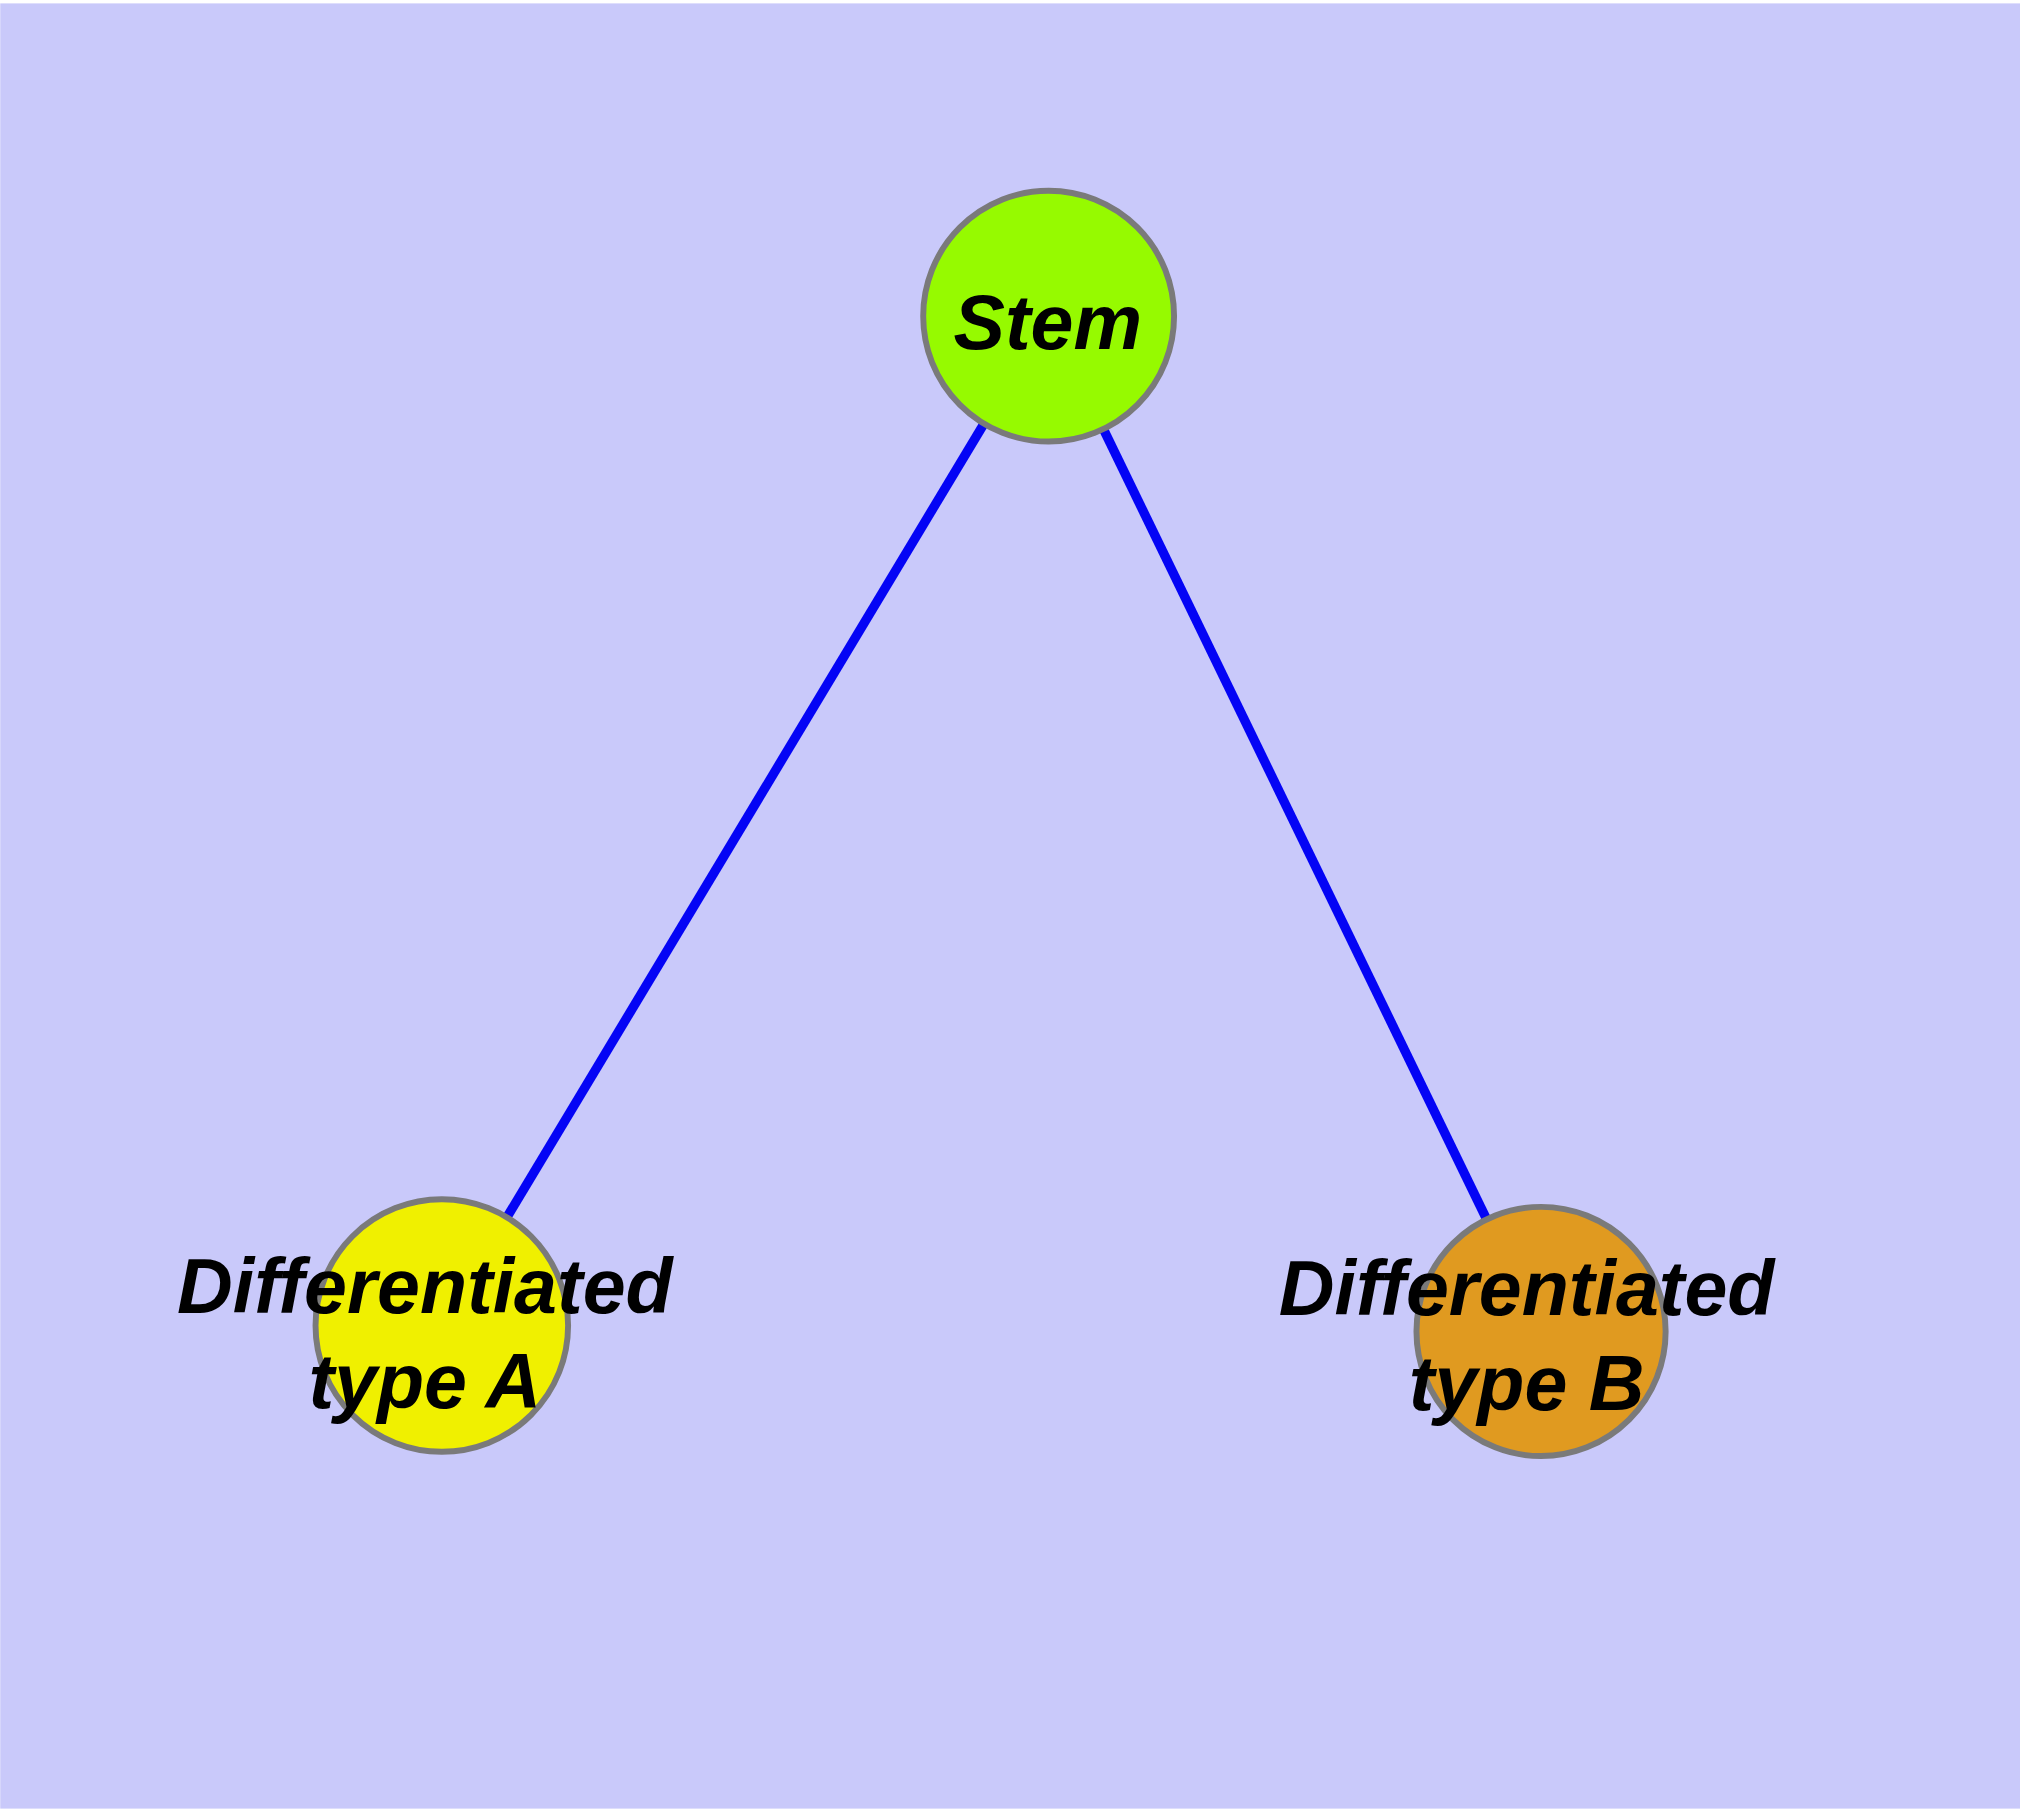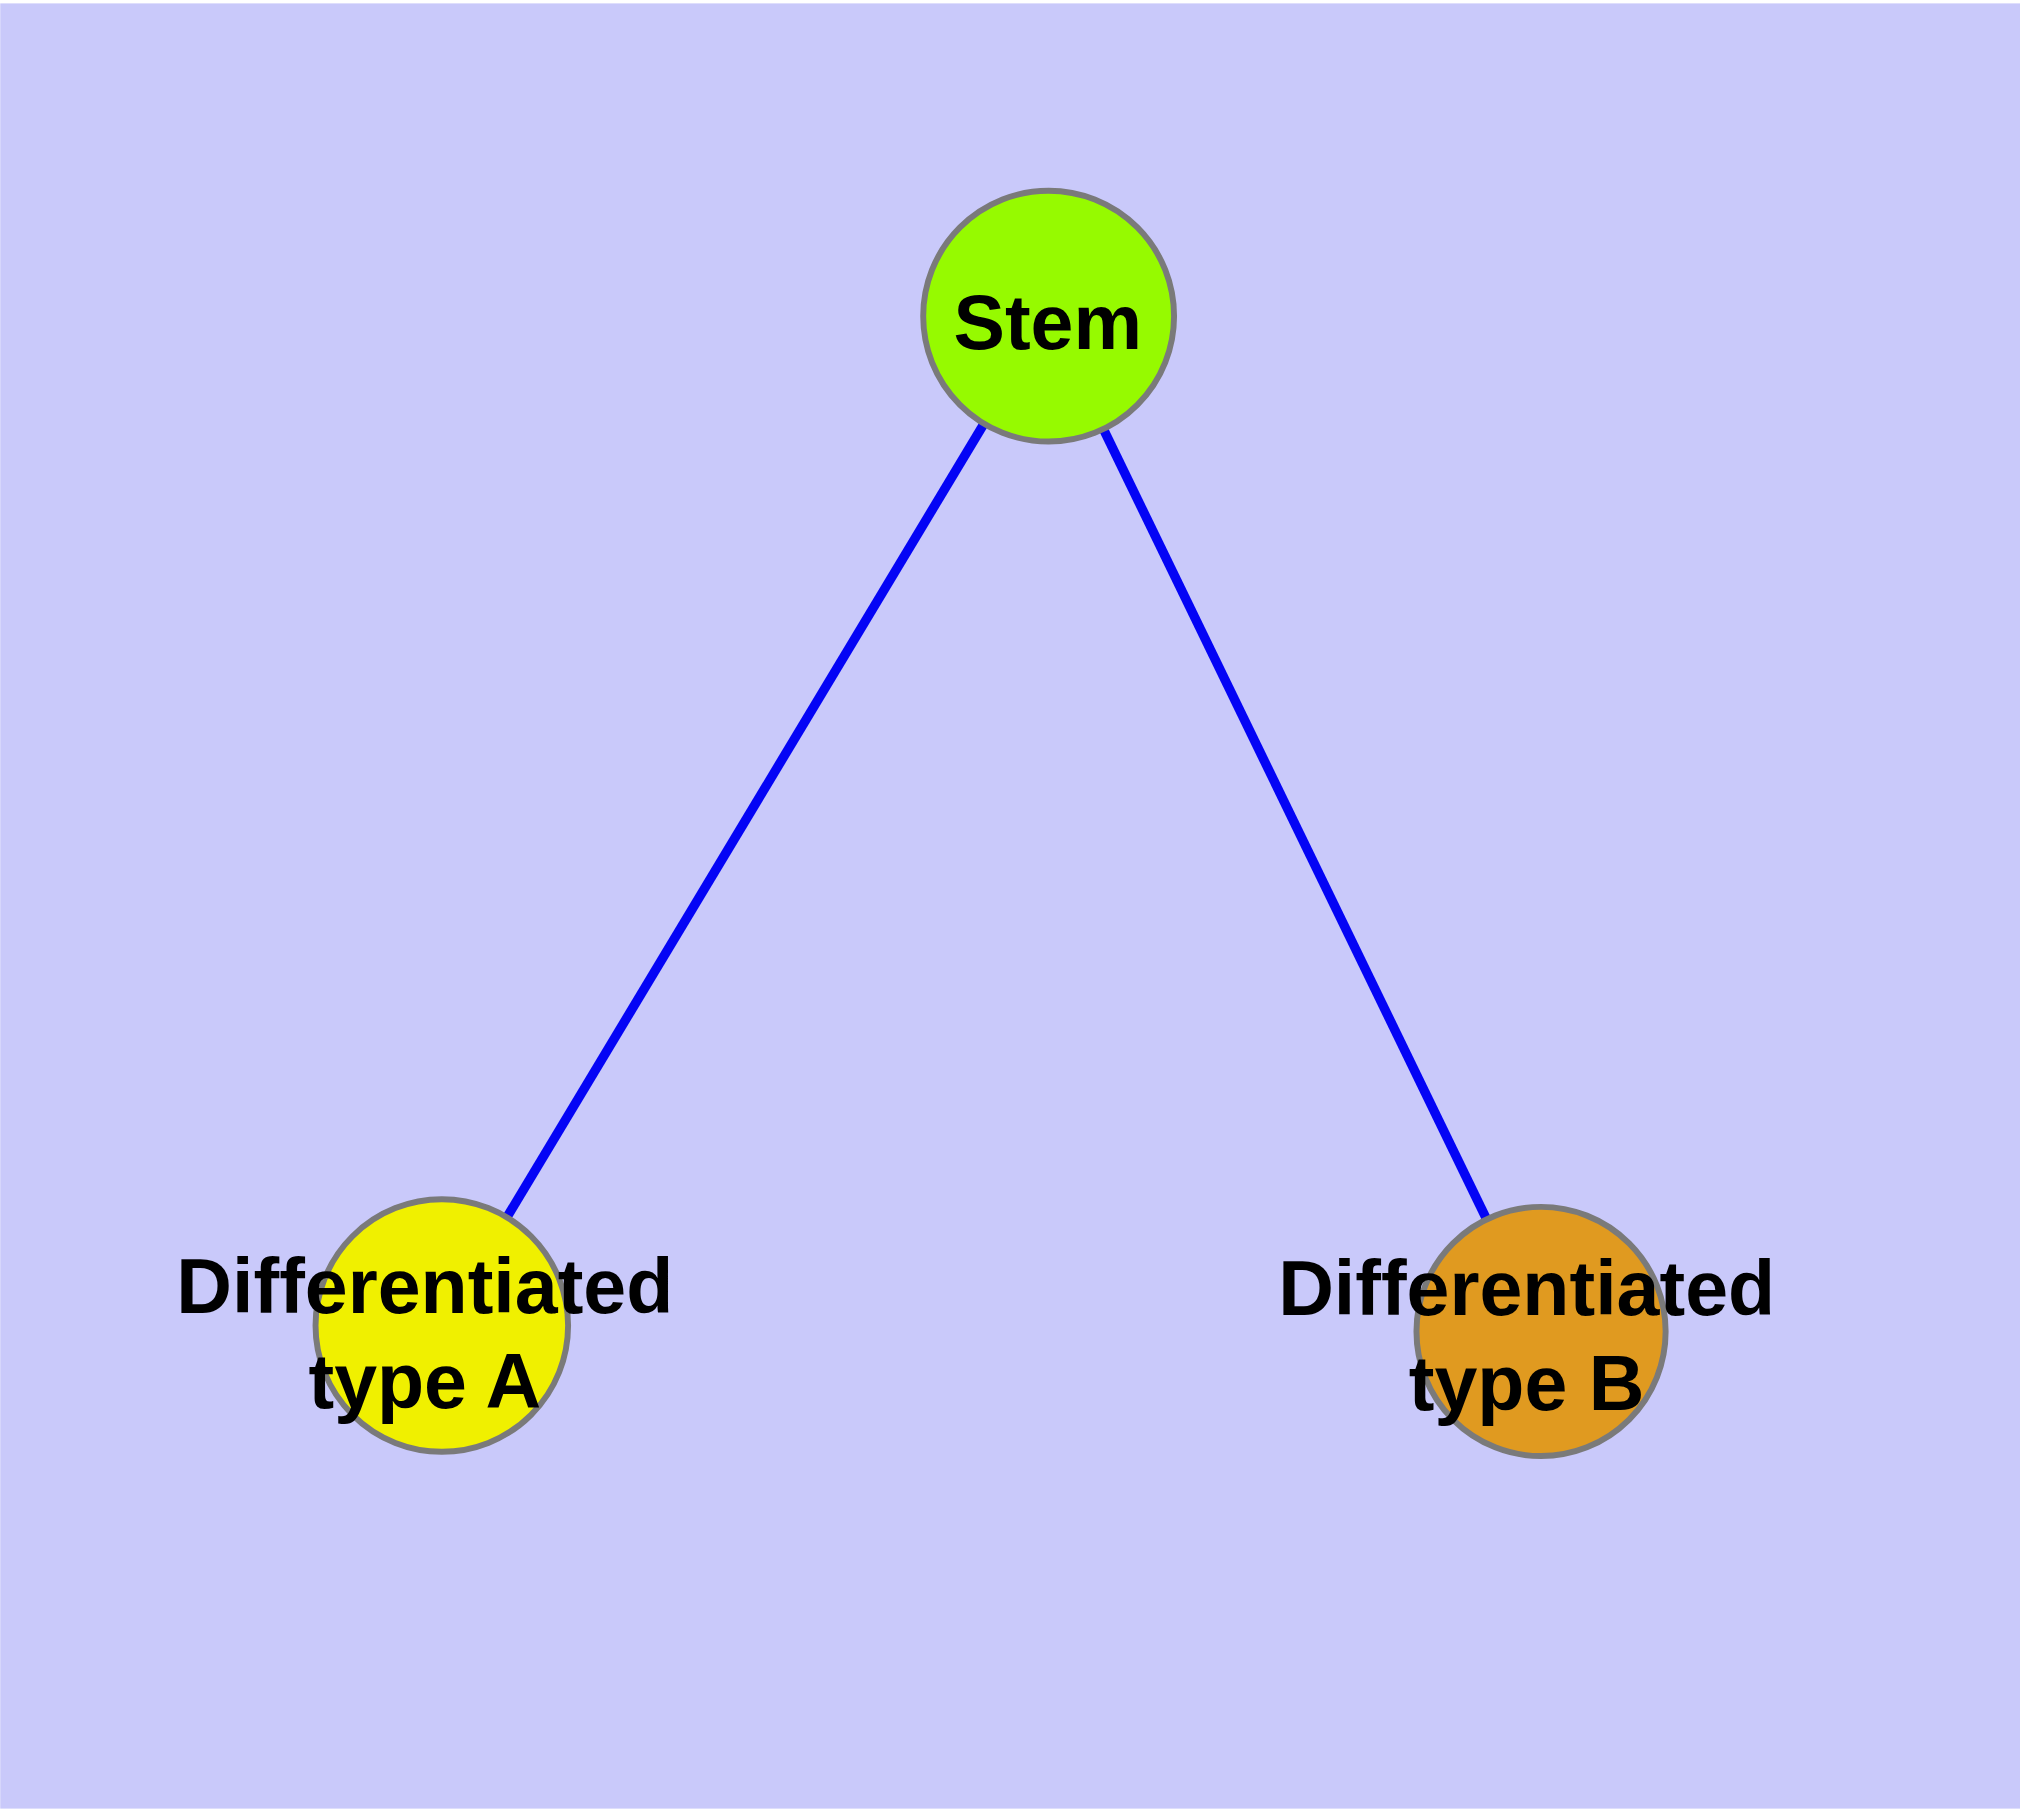--- a/index.html
+++ b/index.html
@@ -8,20 +8,21 @@
     background: #ffffff;
     width: 2021px;
     height: 1812px;
     overflow: hidden;
     font-family: "Liberation Sans", sans-serif;
   }
   #stage {
     position: relative;
     width: 2021px;
     height: 1812px;
+    font-style: italic;
   }
   svg { display: block; }
   .edge {
     stroke-width: 11;
     stroke-linecap: butt;
   }
   .node {
     stroke: #7a7a7a;
     stroke-width: 7;
   }

